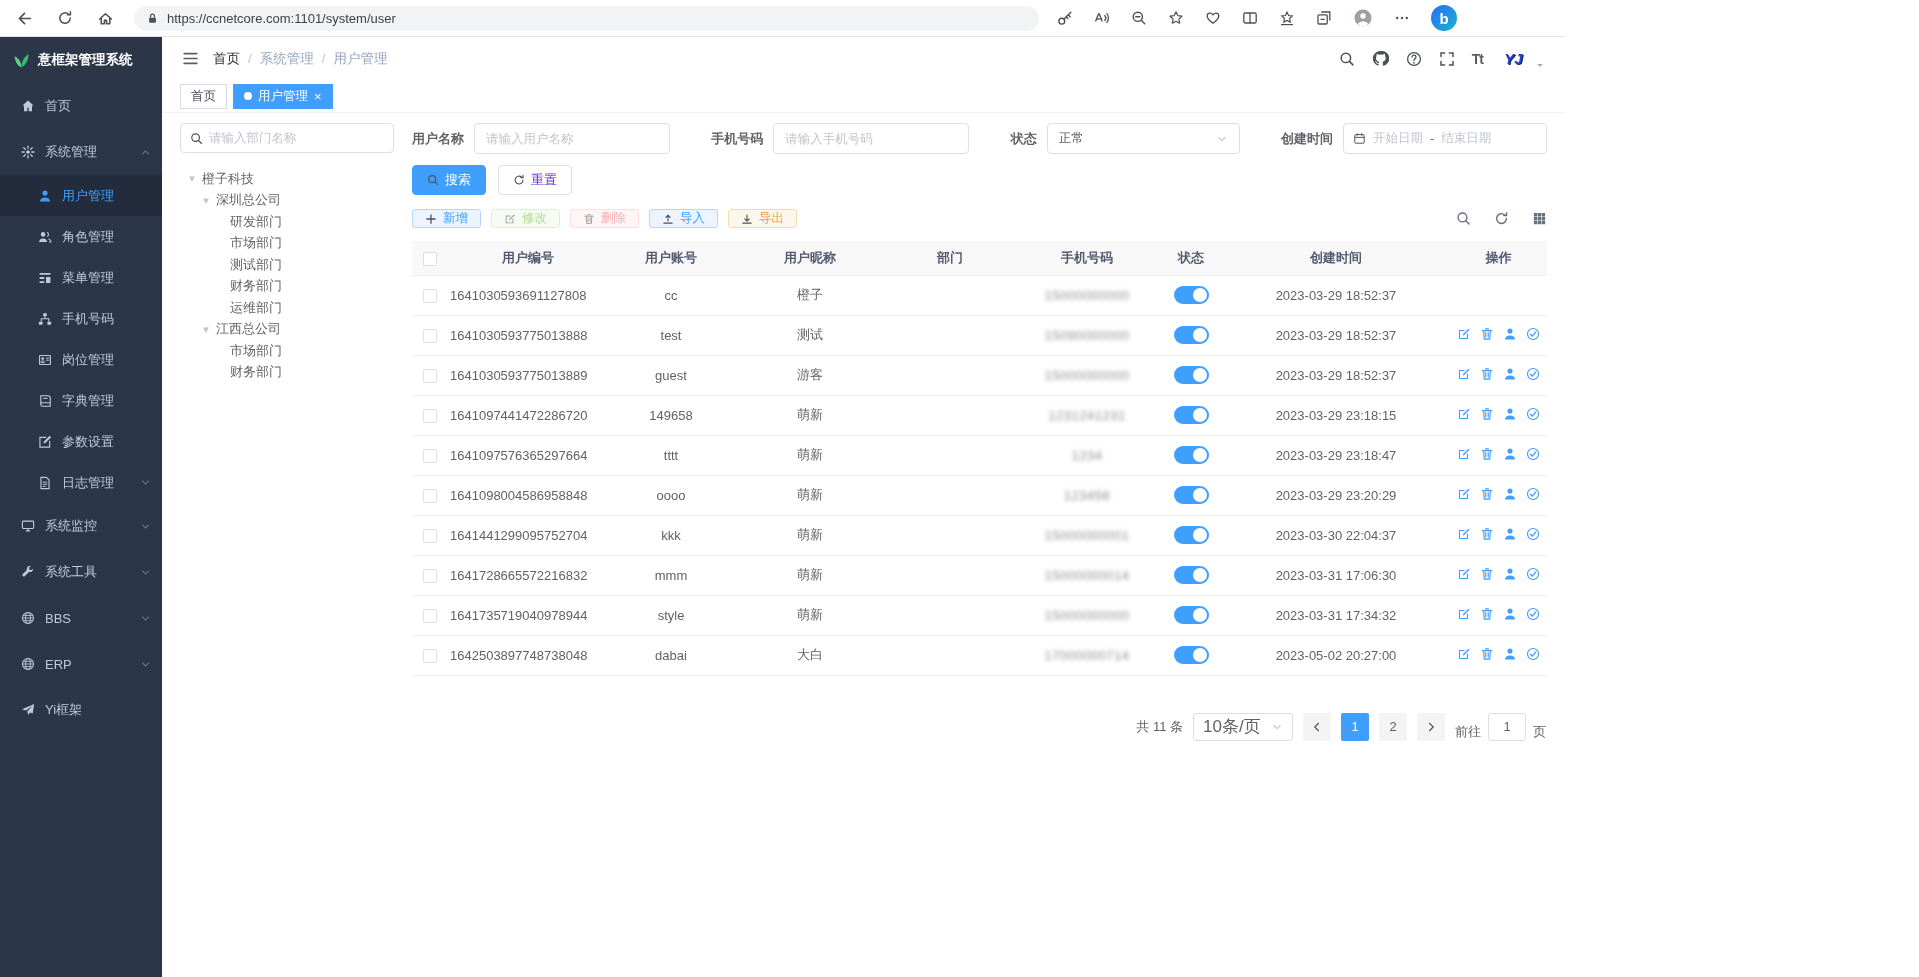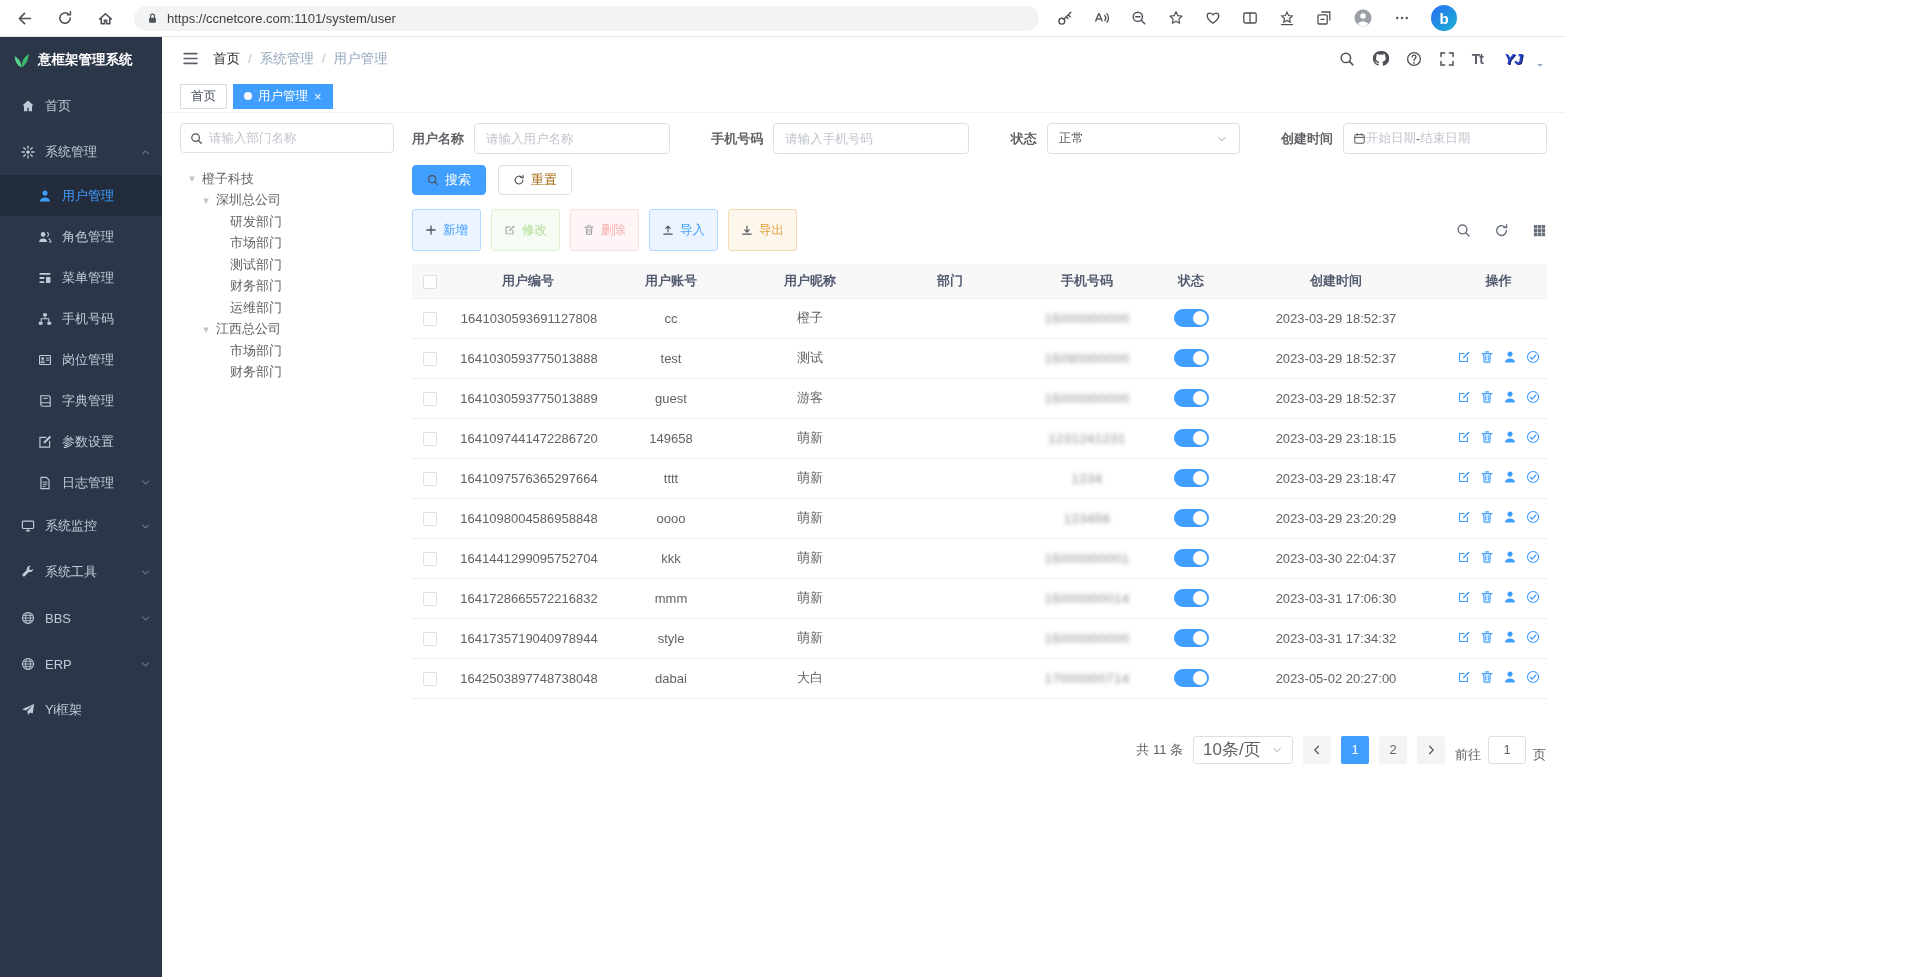--- a/index.html
+++ b/index.html
@@ -72,44 +72,44 @@
   .ff-label { font-size:13px; color:#606266; font-weight:700; white-space:nowrap; }
   .ff-input { width:196px; height:31px; border:1px solid #dcdfe6; border-radius:4px; display:flex;
     align-items:center; padding:0 11px; background:#fff; }
   .ff-input input { border:none; outline:none; width:100%; font-size:12.5px; color:#606266; font-family:inherit; }
   .ff-input input::placeholder { color:#c0c4cc; }
   .ff-select { width:193px; height:31px; border:1px solid #dcdfe6; border-radius:4px; display:flex;
     align-items:center; justify-content:space-between; padding:0 11px; font-size:12.5px; color:#606266;
     cursor:pointer; background:#fff; }
   .ff-select .sel-caret { color:#c0c4cc; display:inline-flex; }
   .ff-date { width:204px; height:31px; border:1px solid #dcdfe6; border-radius:4px; display:flex;
-    align-items:center; padding:0 9px; font-size:12.5px; color:#c0c4cc; background:#fff; cursor:pointer; }
+    align-items:center; padding:0 9px; gap:7px; font-size:12.5px; color:#c0c4cc; background:#fff; cursor:pointer; }
   .ff-date .sep { color:#606266; }
 
   .filter-actions { margin-top:11px; display:flex; gap:12px; }
   .btn { height:30px; padding:0 14px; border-radius:4px; font-size:13px; display:inline-flex; align-items:center;
-    gap:6px; border:1px solid #dcdfe6; background:#fff; color:#a16207; cursor:pointer; font-family:inherit; white-space:nowrap; }
+    gap:6px; border:1px solid #dcdfe6; background:#fff; color:#6d28d9; cursor:pointer; font-family:inherit; white-space:nowrap; }
   .btn-primary { background:#409eff; border-color:#409eff; color:#fff; }
 
   .toolbar { margin-top:14px; display:flex; align-items:center; gap:10px; }
-  .btn-sm { height:42px; padding:0 12px; font-size:12.5px; border-radius:3px; }
+  .btn-sm { height:19px; padding:0 12px; font-size:12.5px; border-radius:3px; }
   .btn-plain-primary { background:#ecf5ff; border-color:#b3d8ff; color:#409eff; }
   .btn-plain-success { background:#f0f9eb; border-color:#c2e7b0; color:#67c23a; }
   .btn-plain-danger  { background:#fef0f0; border-color:#fbc4c4; color:#f56c6c; }
   .btn-plain-warning { background:#fdf6ec; border-color:#f5dab1; color:#e6a23c; }
   .btn.disabled { opacity:.55; cursor:not-allowed; }
   .toolbar-right { margin-left:auto; display:flex; align-items:center; gap:23px; color:#69707d; }
   .toolbar-right .bicon { color:#69707d; }
 
   
   table.user-table { margin-top:13px; width:100%; border-collapse:collapse; font-size:13px; color:#606266; table-layout:fixed; }
   .user-table th { background:#f8f8f9; color:#515a6e; font-weight:700; height:34px; text-align:center;
     border-bottom:1px solid #ebeef5; white-space:nowrap; }
   .user-table td { height:40px; border-bottom:1px solid #ebeef5; text-align:center; white-space:nowrap; }
-  .user-table td.left, .user-table th.left { text-align:center; padding-left:2px; }
+  .user-table td.left, .user-table th.left { text-align:left; padding-left:2px; }
   .cbx { display:inline-block; width:14px; height:14px; border:1px solid #dcdfe6; border-radius:2px;
     background:#fff; cursor:pointer; vertical-align:middle; }
   .masked { filter:blur(2.3px); color:#8c8c8c; letter-spacing:.5px; }
   .switch { position:relative; display:inline-block; width:35px; height:18px; border-radius:9px;
     background:#409eff; cursor:pointer; vertical-align:middle; }
   .switch .knob { position:absolute; top:2px; right:2px; width:14px; height:14px; border-radius:50%; background:#fff; }
   .ops { display:inline-flex; gap:9px; color:#409eff; }
   .ops .op { display:inline-flex; cursor:pointer; }
 
   

